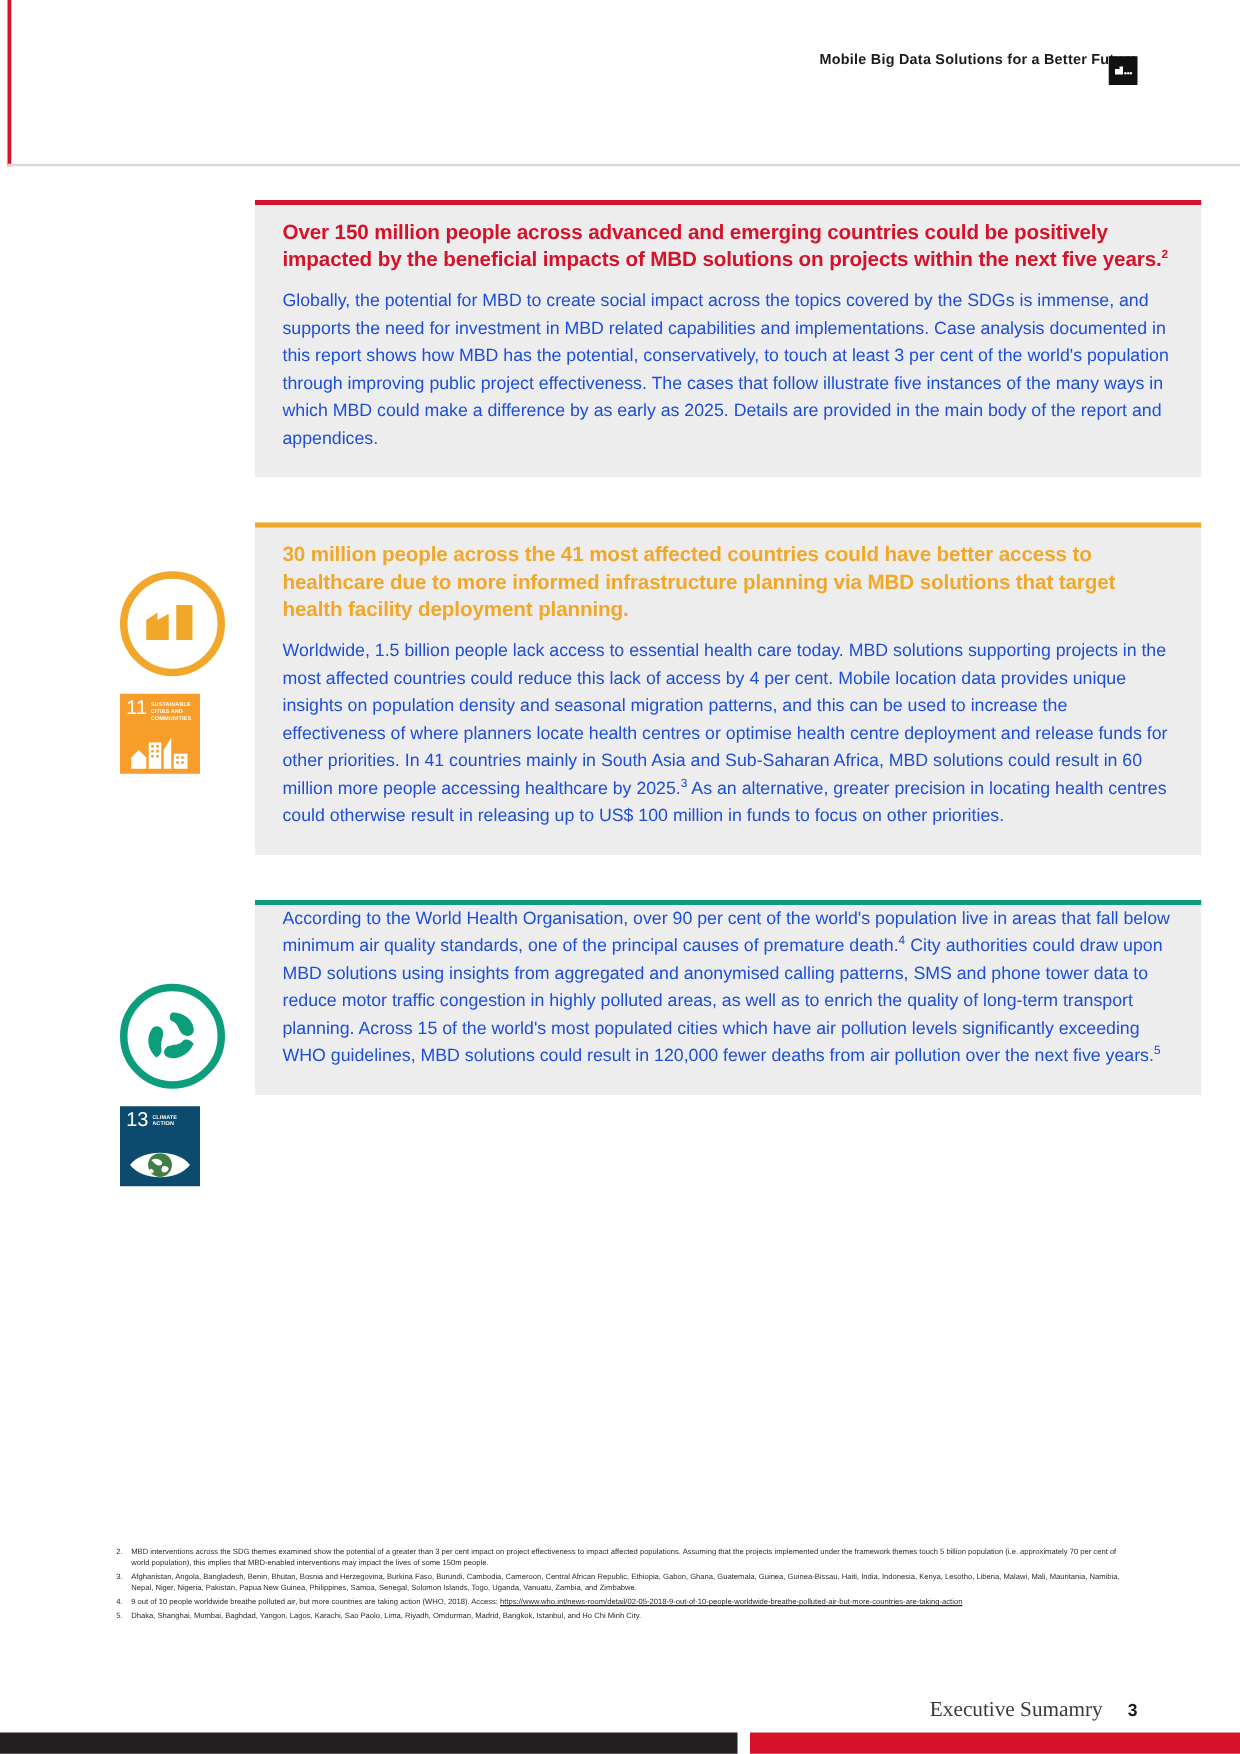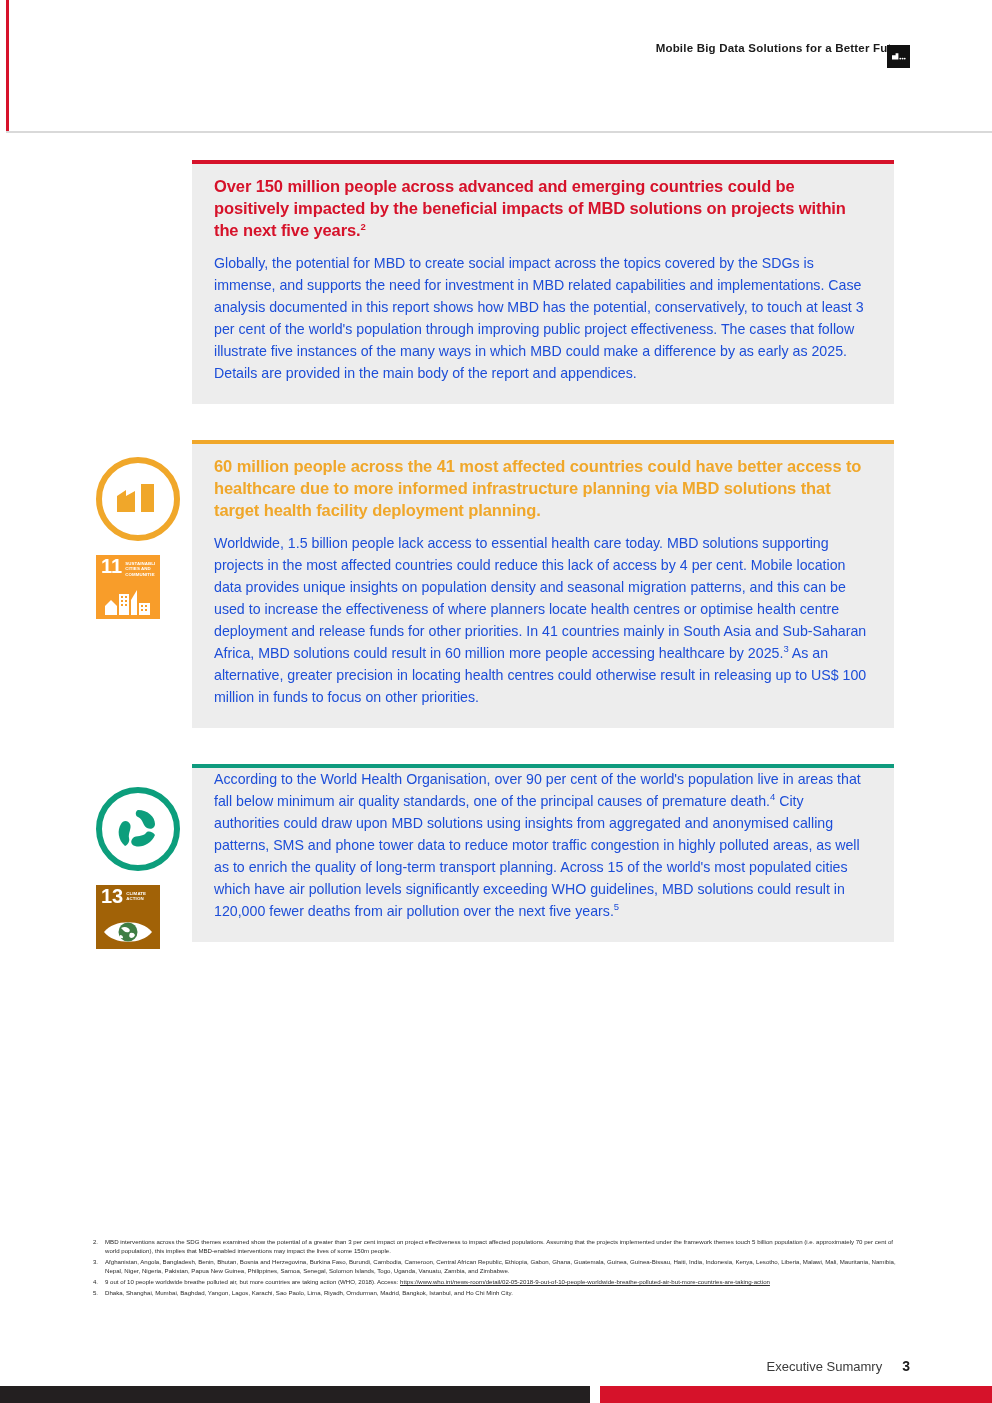--- a/index.html
+++ b/index.html
@@ -65,23 +65,23 @@
     background: #111111;
     display: flex;
     align-items: center;
     justify-content: center;
   }
   .brand-mark svg { display:block; }
 
   
   .content {
     position: absolute;
-    left: 192px;
+    left: 204px;
     top: 160px;
-    width: 702px;
+    width: 757px;
   }
 
   .block {
     background: #ededed;
     padding: 0 0 20px 0;
     margin-bottom: 36px;
     position: relative;
   }
   .block .rule {
     height: 4px;
@@ -135,26 +135,26 @@
 
   .sdg-tile {
     width: 64px;
     height: 64px;
     margin-top: 14px;
     position: relative;
     padding: 5px 5px 0 5px;
     box-sizing: border-box;
   }
   .tile-11 { background: #f89d2a; }
-  .tile-13 { background: #a16207; }
+  .tile-13 { background: #0c4a6e; }
 
   .sdg-num {
     color: #ffffff;
-    font-weight: bold;
-    font-size: 20px;
+    font-weight: normal;
+    font-size: 16px;
     line-height: 13px;
     float: left;
     margin-right: 3px;
   }
   .sdg-label {
     color: #ffffff;
     font-size: 4.4px;
     font-weight: bold;
     line-height: 5.4px;
     letter-spacing: .1px;
@@ -195,22 +195,23 @@
   
   .footer {
     position: absolute;
     right: 82px;
     top: 1358px;
     display: flex;
     align-items: baseline;
     gap: 20px;
   }
   .footer-label {
-    font-size: 13px;
+    font-size: 17px;
     color: #3a3a3a;
+    font-family: Liberation Serif, serif;
   }
   .footer-page {
     font-size: 14px;
     font-weight: bold;
     color: #1b1b1b;
   }
 
   .bottom-bar { position: absolute; bottom: 0; height: 17px; }
   .bar-dark { left: 0;   width: 590px; background: #231f20; }
   .bar-red  { left: 600px; right: 0;   background: #d6122a; }
@@ -292,21 +293,21 @@
   <div class="content">
 
     <section class="block">
       <div class="rule rule-red"></div>
       <h2 class="h-red"><span>Over 150 million people across advanced and emerging countries could be positively impacted by the beneficial impacts of MBD solutions on projects within the next five years.</span><sup>2</sup></h2>
       <p>Globally, the potential for MBD to create social impact across the topics covered by the SDGs is immense, and supports the need for investment in MBD related capabilities and implementations. Case analysis documented in this report shows how MBD has the potential, conservatively, to touch at least 3 per cent of the world's population through improving public project effectiveness. The cases that follow illustrate five instances of the many ways in which MBD could make a difference by as early as 2025. Details are provided in the main body of the report and appendices.</p>
     </section>
 
     <section class="block">
       <div class="rule rule-amber"></div>
-      <h2 class="h-amber">60 million people across the 41 most affected countries could have better access to healthcare due to more informed infrastructure planning via MBD solutions that target health facility deployment planning.</h2>
+      <h2 class="h-amber">30 million people across the 41 most affected countries could have better access to healthcare due to more informed infrastructure planning via MBD solutions that target health facility deployment planning.</h2>
       <p><span>Worldwide, 1.5 billion people lack access to essential health care today. MBD solutions supporting projects in the most affected countries could reduce this lack of access by 4 per cent. Mobile location data provides unique insights on population density and seasonal migration patterns, and this can be used to increase the effectiveness of where planners locate health centres or optimise health centre deployment and release funds for other priorities. In 41 countries mainly in South Asia and Sub-Saharan Africa, MBD solutions could result in 60 million more people accessing healthcare by 2025.</span><sup>3</sup><span> As an alternative, greater precision in locating health centres could otherwise result in releasing up to US$ 100 million in funds to focus on other priorities.</span></p>
     </section>
 
     <section class="block">
       <div class="rule rule-teal"></div>
       <p><span>According to the World Health Organisation, over 90 per cent of the world's population live in areas that fall below minimum air quality standards, one of the principal causes of premature death.</span><sup>4</sup><span> City authorities could draw upon MBD solutions using insights from aggregated and anonymised calling patterns, SMS and phone tower data to reduce motor traffic congestion in highly polluted areas, as well as to enrich the quality of long-term transport planning. Across 15 of the world's most populated cities which have air pollution levels significantly exceeding WHO guidelines, MBD solutions could result in 120,000 fewer deaths from air pollution over the next five years.</span><sup>5</sup></p>
     </section>
 
   </div>
 

